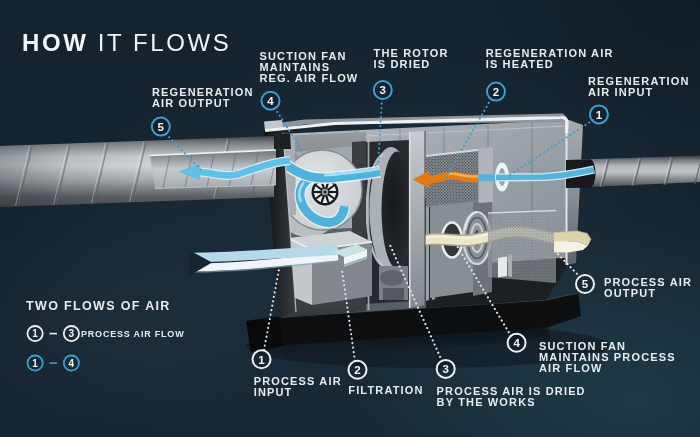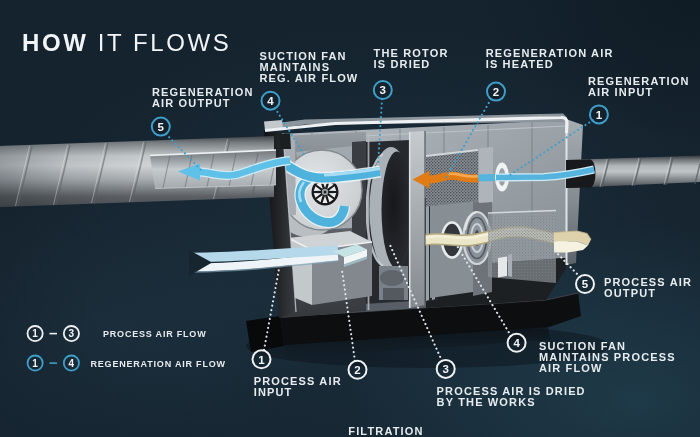--- a/index.html
+++ b/index.html
@@ -405,24 +405,24 @@
 REG. AIR FLOW</div>
 <div class="lb" style="left:485.7px;top:47.7px;">REGENERATION AIR
 IS HEATED</div>
 <div class="lb" style="left:373.6px;top:48px;">THE ROTOR
 IS DRIED</div>
 <div class="lb" style="left:588px;top:75.9px;">REGENERATION
 AIR INPUT</div>
 
 <div class="lb" style="left:253.7px;top:375.5px;">PROCESS AIR
 INPUT</div>
-<div class="lb" style="left:348.3px;top:384.6px;margin-top:41px;">FILTRATION</div>
+<div class="lb" style="left:348.3px;top:384.6px;">FILTRATION</div>
 <div class="lb" style="left:436.6px;top:386px;">PROCESS AIR IS DRIED
 BY THE WORKS</div>
 <div class="lb" style="left:539px;top:341px;">SUCTION FAN
 MAINTAINS PROCESS
 AIR FLOW</div>
 <div class="lb" style="left:604px;top:276.5px;">PROCESS AIR
 OUTPUT</div>
 
-<div class="leg" style="left:103px;top:329px;font-size:9px;letter-spacing:0.8px;">PROCESS AIR FLOW</div>
-<div class="leg" style="left:90.5px;top:358.5px;font-size:9px;letter-spacing:0.8px;">REGENERATION AIR FLOW</div>
+<div class="leg" style="left:26px;top:299px;font-size:12.5px;letter-spacing:1.35px;">TWO FLOWS OF AIR</div>
+<div class="leg" style="left:81px;top:329px;font-size:9px;letter-spacing:0.8px;">PROCESS AIR FLOW</div>
 </div>
 
 </body></html>

